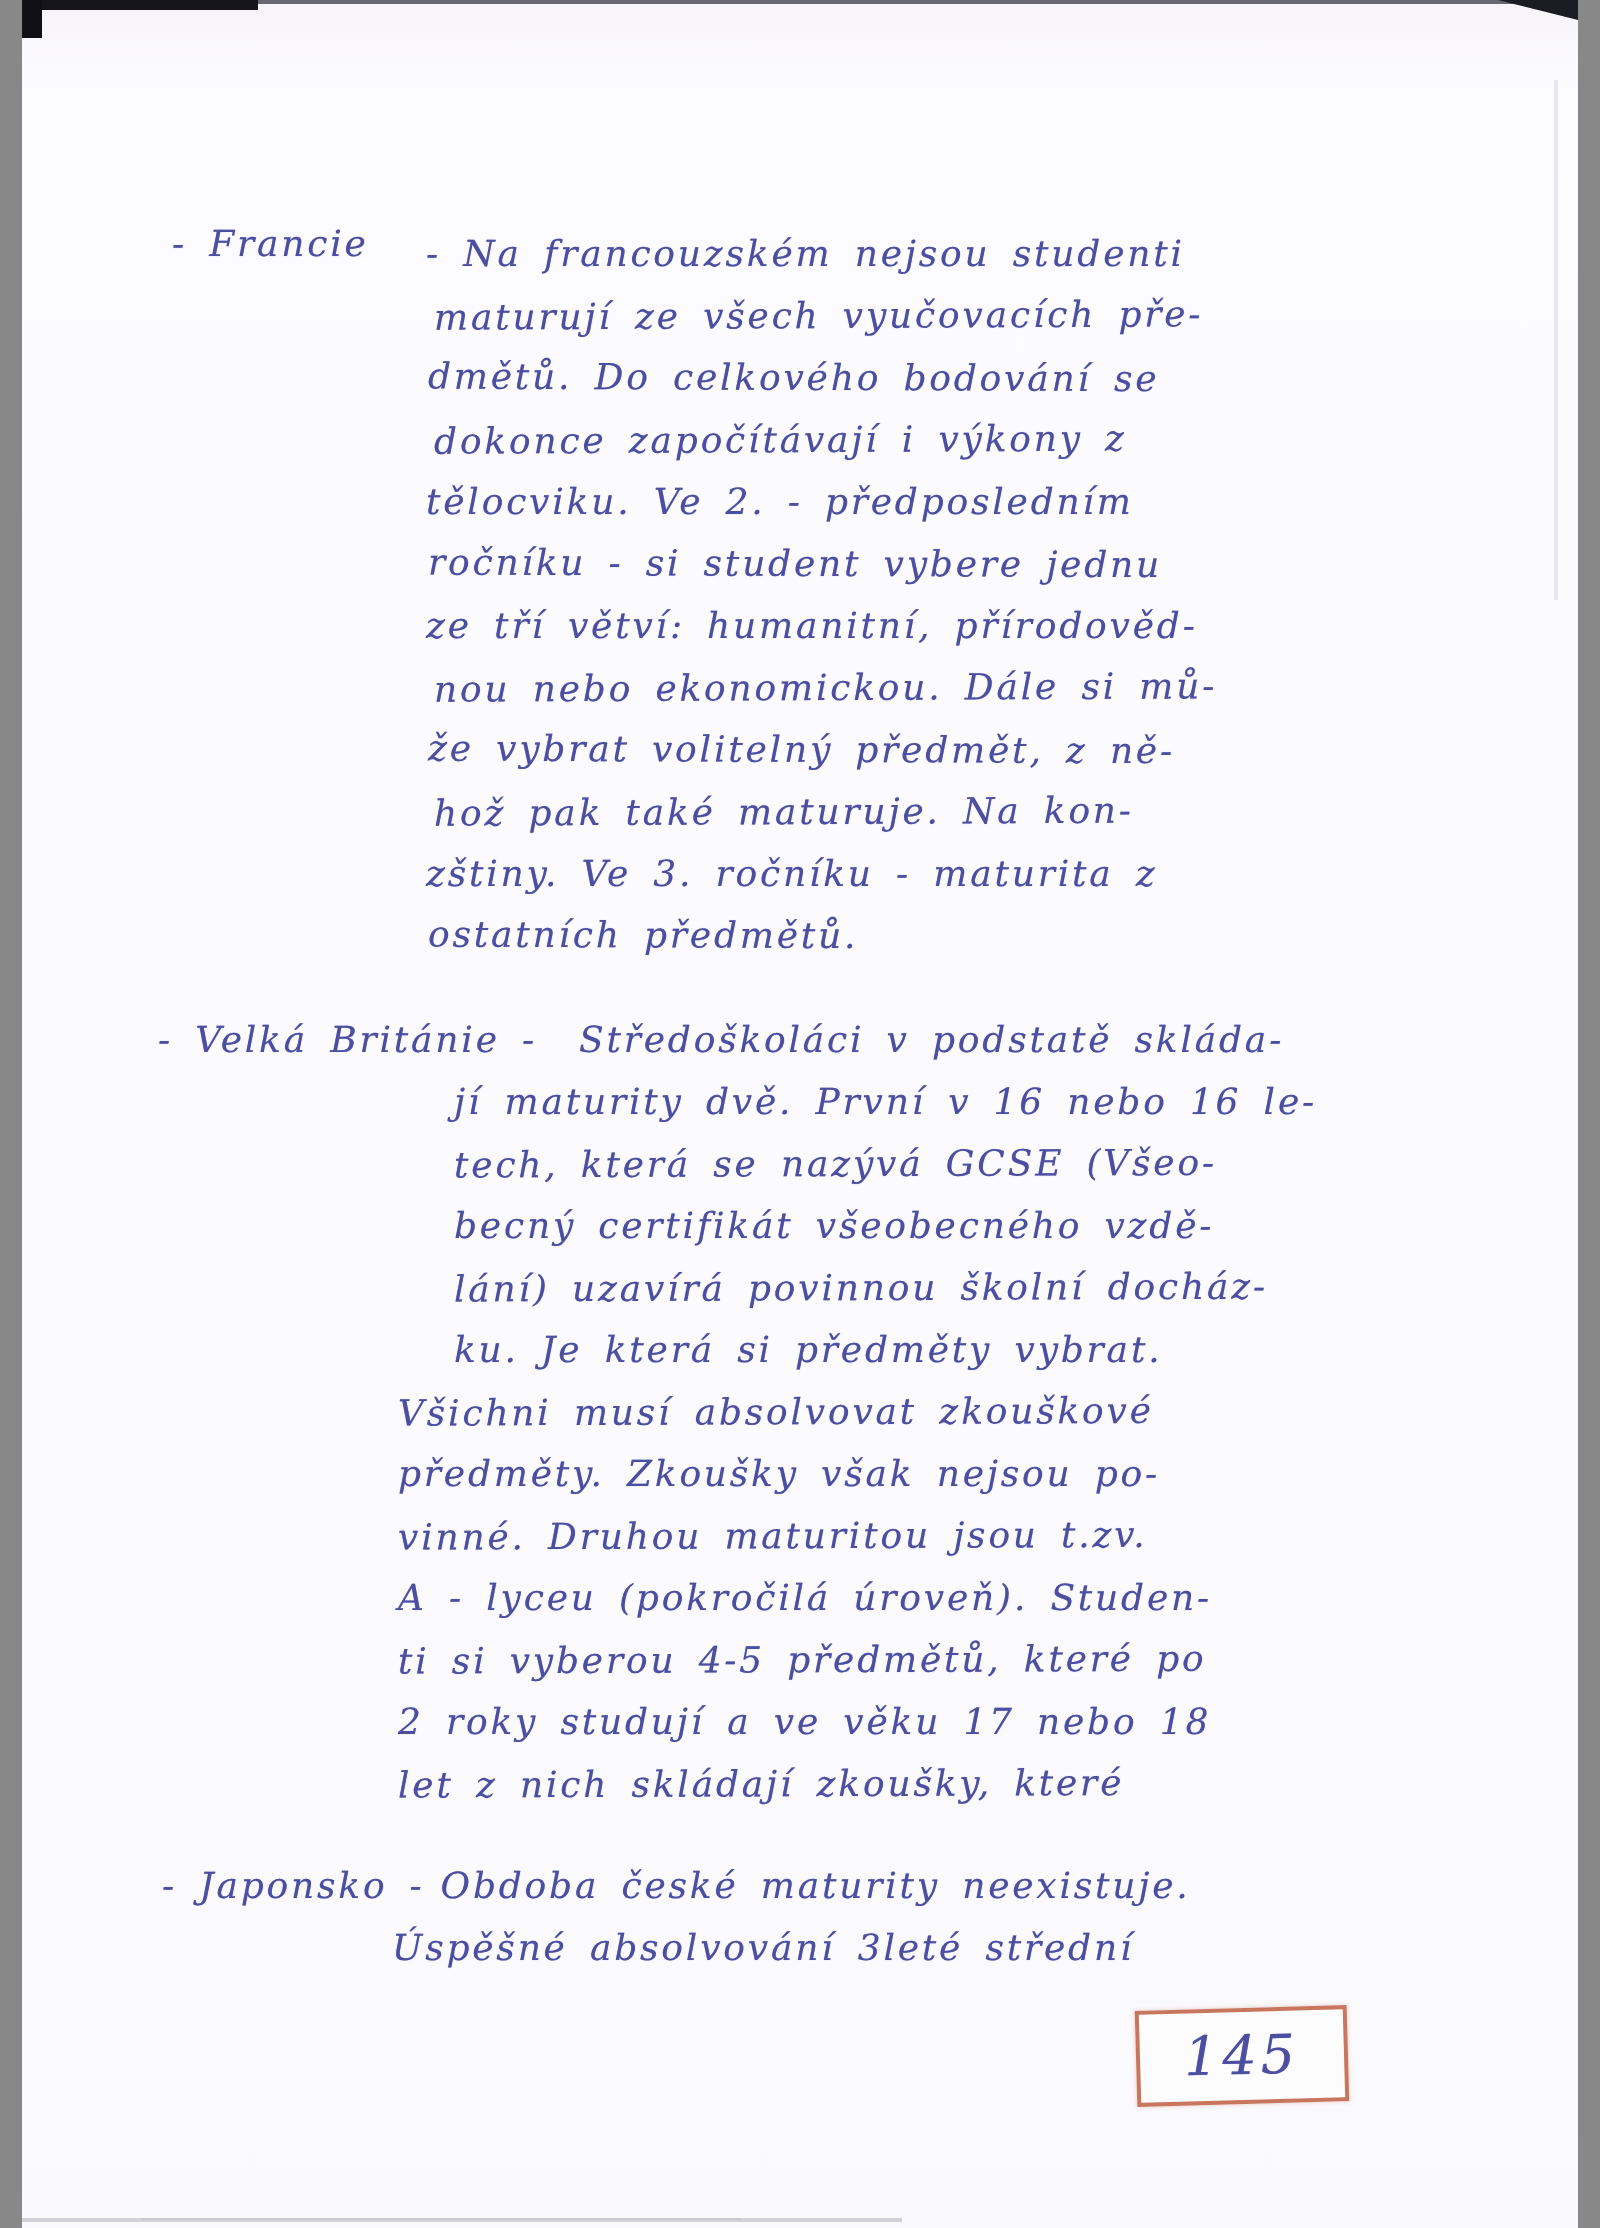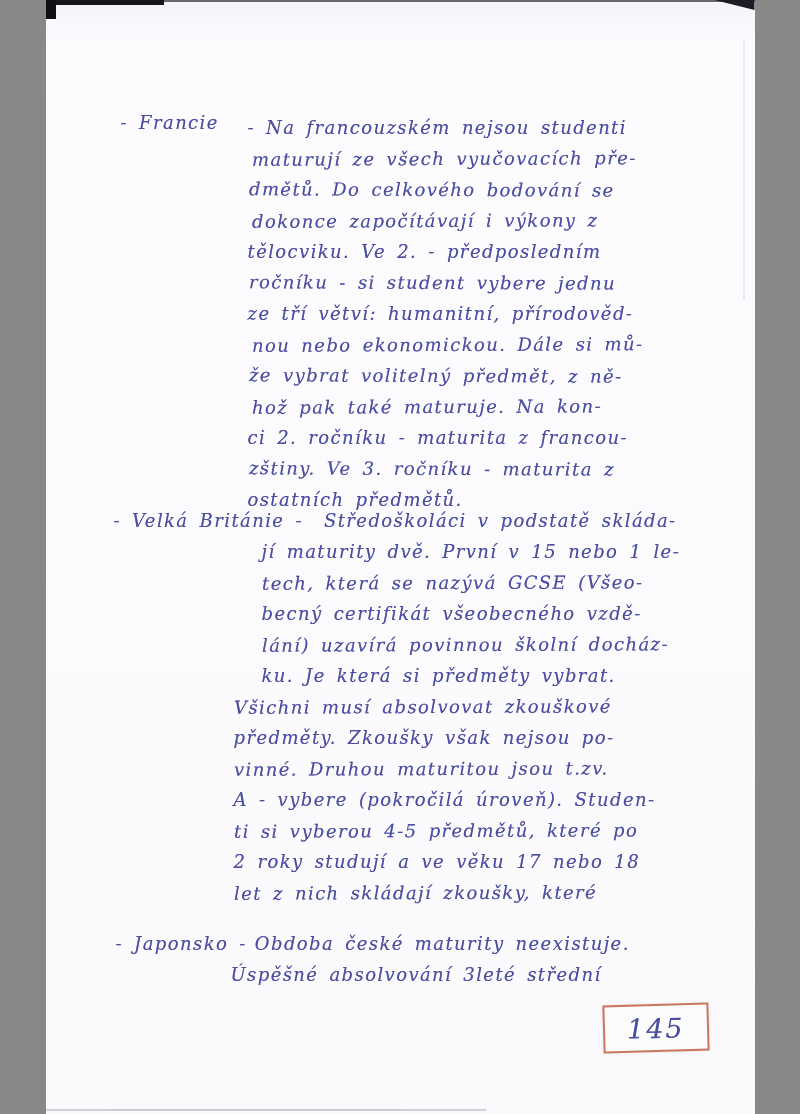--- a/index.html
+++ b/index.html
@@ -3,21 +3,21 @@
 <meta charset="utf-8">
 <style>
   :root{
     --ink:#4b4ea1;
     --paper:#fbfafd;
     --box-red:#c9765f;
   }
   html,body{margin:0;padding:0;background:#888;}
   .page{
     position:relative;
-    width:709px;height:1114px;
+    width:778px;height:1114px;
     margin:0 auto;
     background:linear-gradient(180deg,#f6f4f9 0%,#fcfbfe 4%,#fbfafd 60%,#faf9fc 100%);
     overflow:hidden;
     font-family:"DejaVu Serif","Liberation Serif",serif;
   }
   
   .scan-topline{position:absolute;top:0;left:0;width:100%;height:2px;background:#3a3a44;opacity:.75;}
   .scan-blob-a{position:absolute;top:0;left:0;width:118px;height:5px;background:#15151b;}
   .scan-blob-b{position:absolute;top:0;left:0;width:10px;height:19px;background:#101016;}
   .scan-corner-tr{position:absolute;top:0;right:0;width:40px;height:10px;background:#1c1c24;clip-path:polygon(100% 0,0 0,100% 100%);}
@@ -81,38 +81,37 @@
     <div class="hw line">- Na francouzském nejsou studenti</div>
     <div class="hw line">maturují ze všech vyučovacích pře-</div>
     <div class="hw line">dmětů. Do celkového bodování se</div>
     <div class="hw line">dokonce započítávají i výkony z</div>
     <div class="hw line">tělocviku. Ve 2. - předposledním</div>
     <div class="hw line">ročníku - si student vybere jednu</div>
     <div class="hw line">ze tří větví: humanitní, přírodověd-</div>
     <div class="hw line">nou nebo ekonomickou. Dále si mů-</div>
     <div class="hw line">že vybrat volitelný předmět, z ně-</div>
     <div class="hw line">hož pak také maturuje. Na kon-</div>
-    <div class="hw line">ci 2. ročníku - maturita z francou-</div>
     <div class="hw line">zštiny. Ve 3. ročníku - maturita z</div>
     <div class="hw line">ostatních předmětů.</div>
   </div>
 
   <div class="hw sec2-row line">
     <span>- Velká Británie -</span><span class="first">Středoškoláci v podstatě skláda-</span>
   </div>
   <div class="sec2-body">
-    <div class="hw line">jí maturity dvě. První v 15 nebo 1 le-</div>
+    <div class="hw line">jí maturity dvě. První v 16 nebo 16 le-</div>
     <div class="hw line">tech, která se nazývá GCSE (Všeo-</div>
     <div class="hw line">becný certifikát všeobecného vzdě-</div>
     <div class="hw line">lání) uzavírá povinnou školní docház-</div>
     <div class="hw line">ku. Je která si předměty vybrat.</div>
     <div class="hw line">Všichni musí absolvovat zkouškové</div>
     <div class="hw line">předměty. Zkoušky však nejsou po-</div>
     <div class="hw line">vinné. Druhou maturitou jsou t.zv.</div>
-    <div class="hw line">A - vybere (pokročilá úroveň). Studen-</div>
+    <div class="hw line">A - lyceu (pokročilá úroveň). Studen-</div>
     <div class="hw line">ti si vyberou 4-5 předmětů, které po</div>
     <div class="hw line">2 roky studují a ve věku 17 nebo 18</div>
     <div class="hw line">let z nich skládají zkoušky, které</div>
   </div>
 
   <div class="hw sec3-row line">
     <span>- Japonsko -</span><span class="first">Obdoba české maturity neexistuje.</span>
   </div>
   <div class="sec3-body">
     <div class="hw line">Úspěšné absolvování 3leté střední</div>

